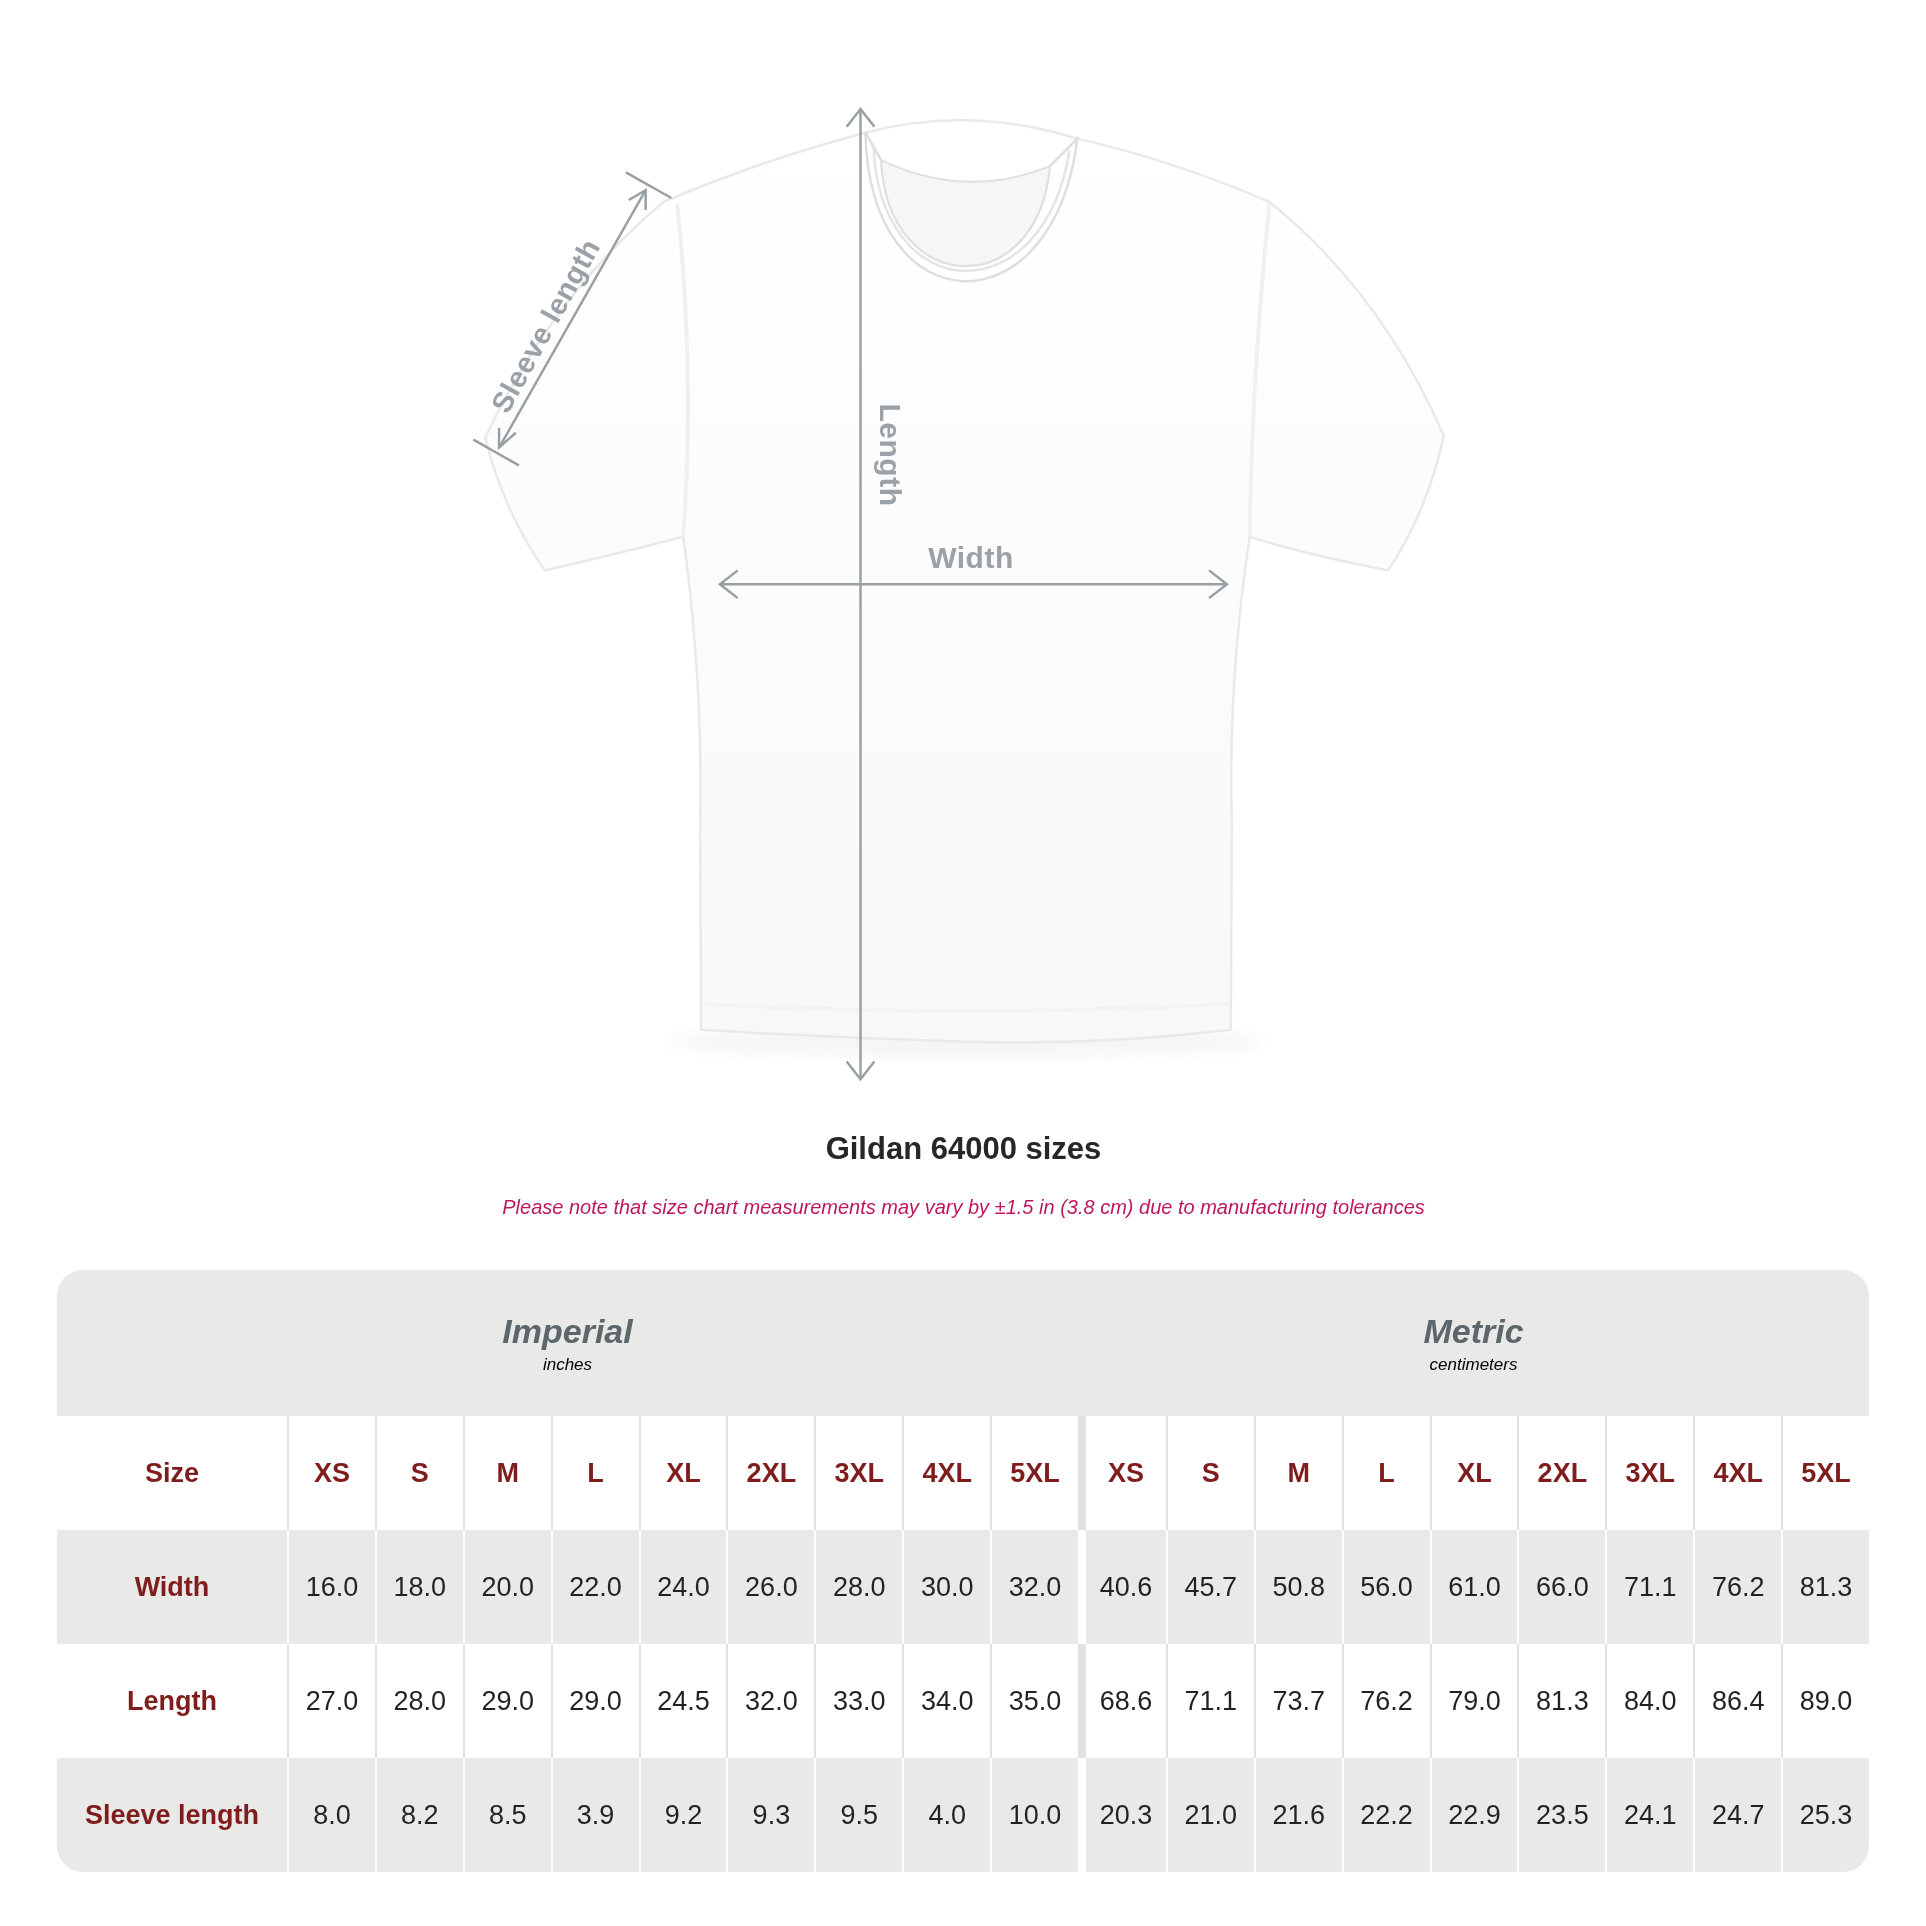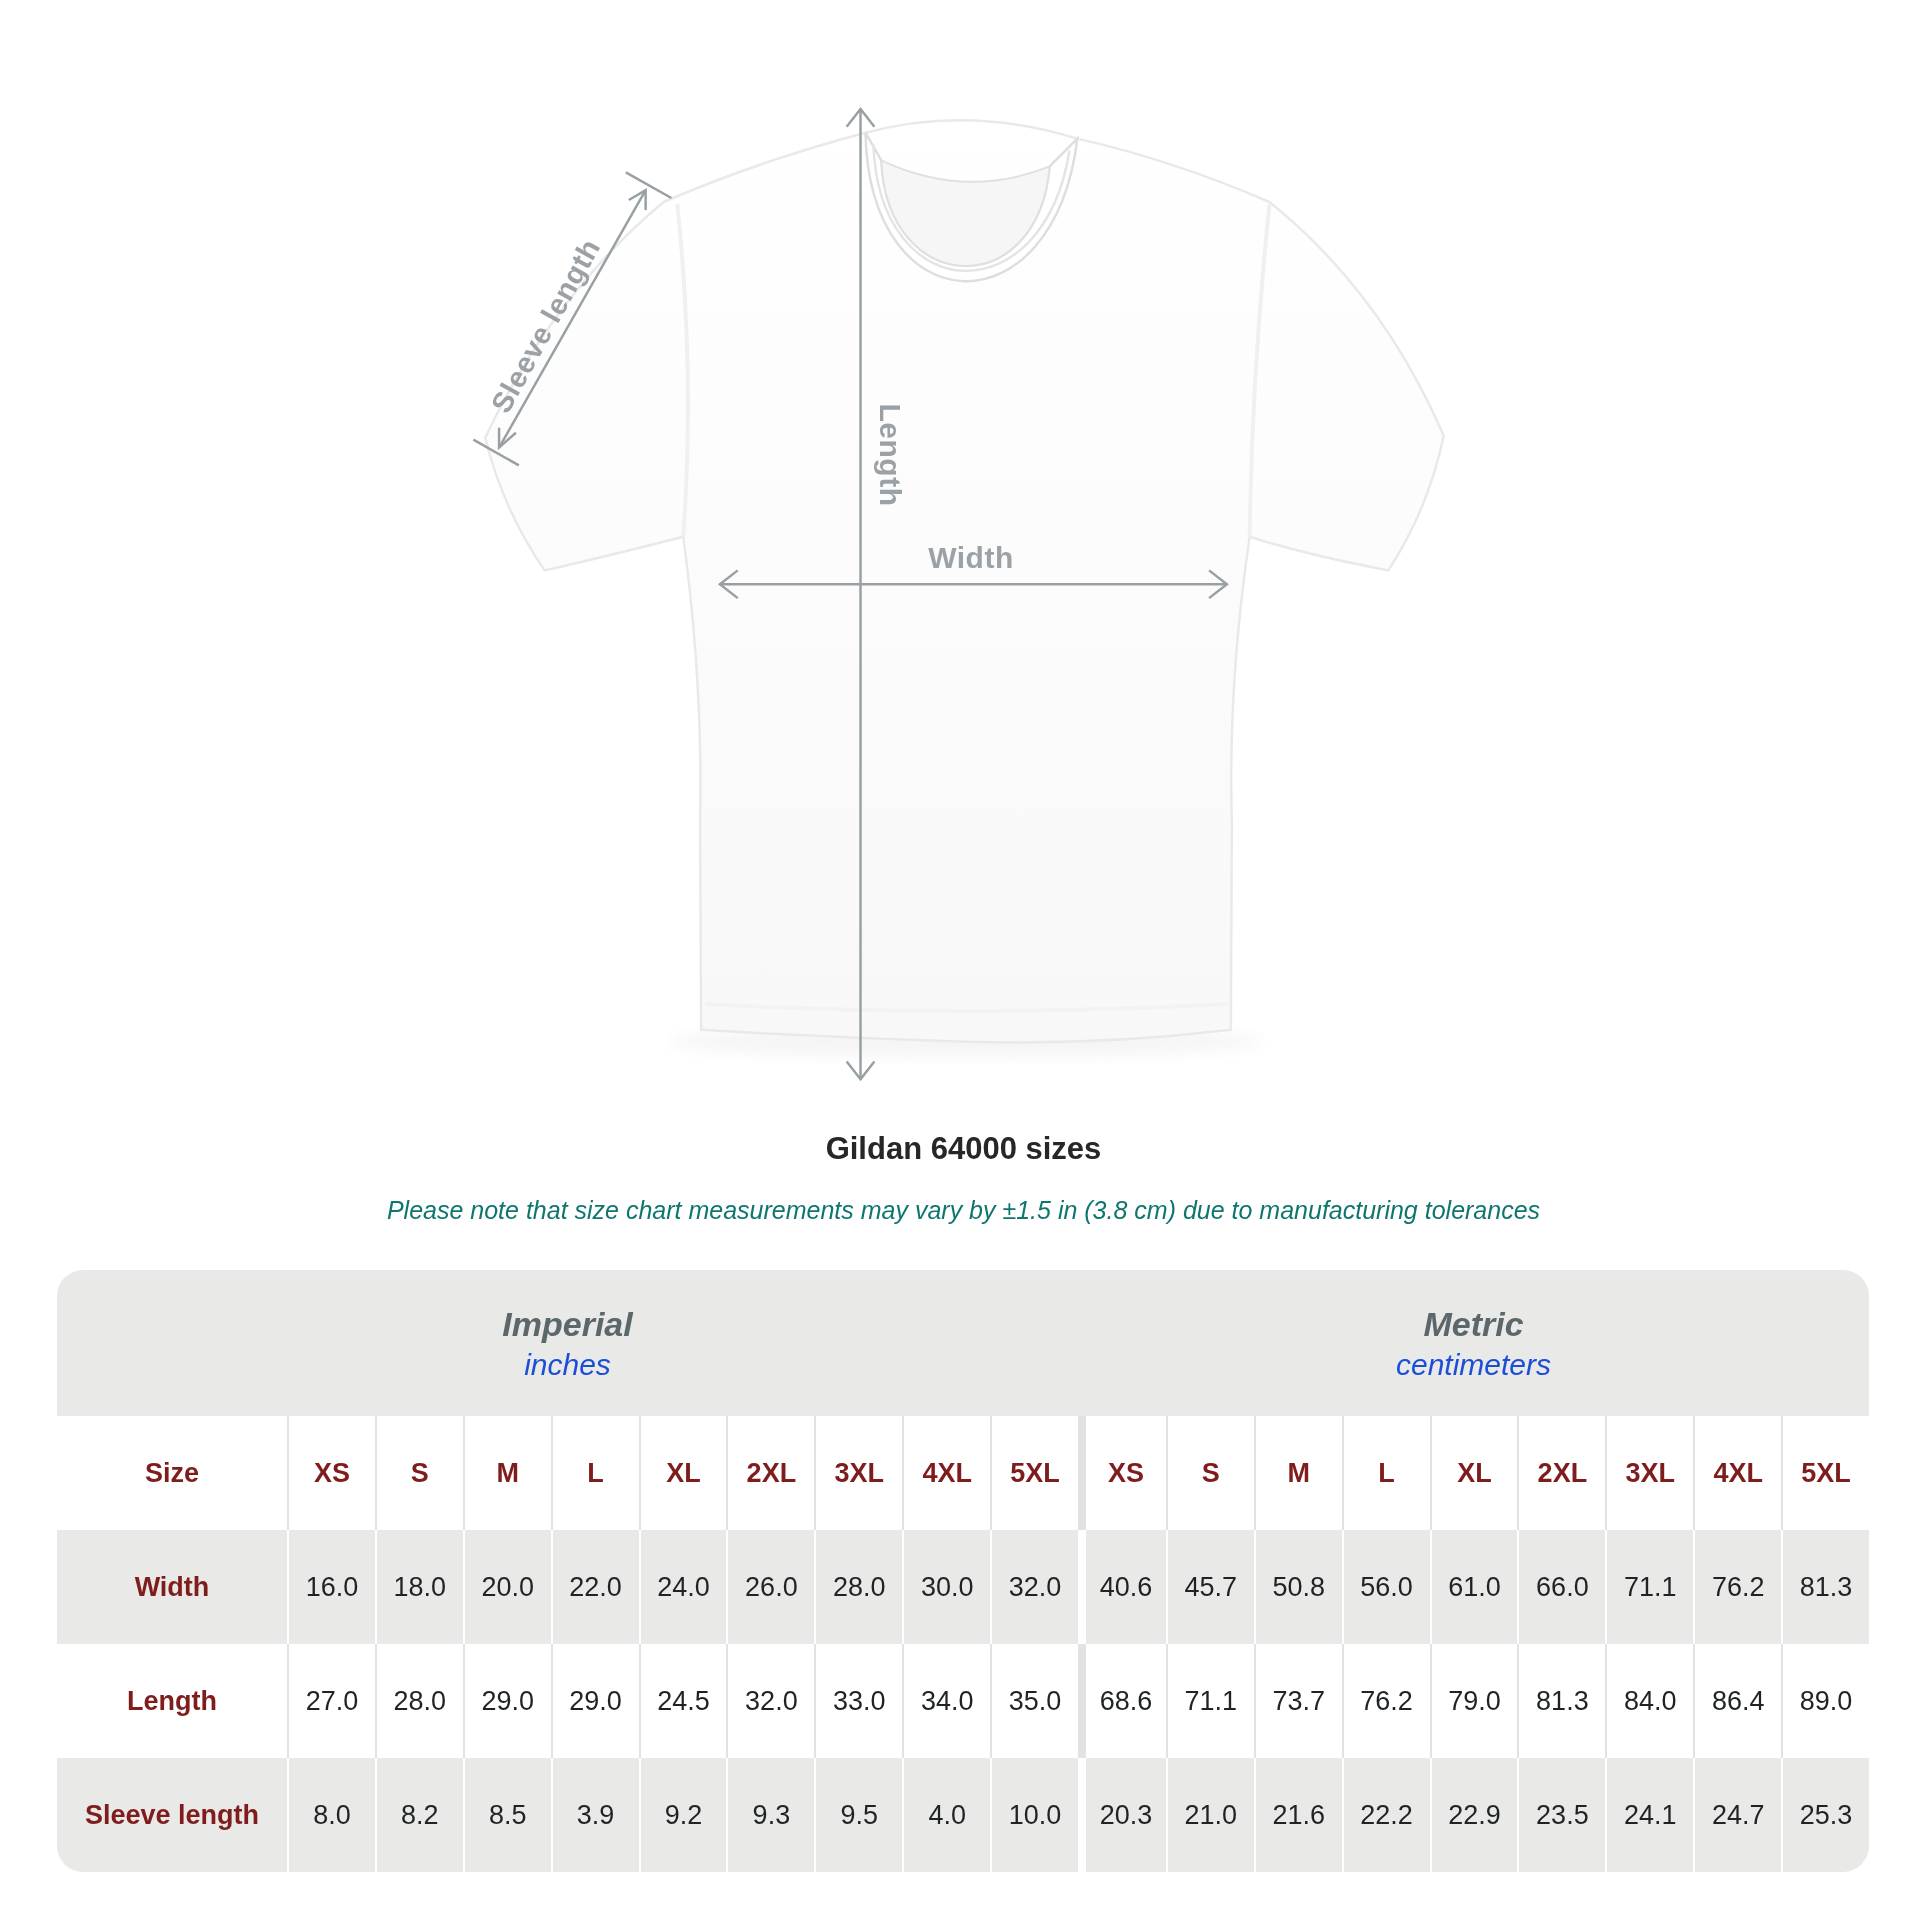--- a/index.html
+++ b/index.html
@@ -23,38 +23,38 @@
   }
   
   .chart-title{
     position:absolute;left:0;top:1131px;width:100%;
     text-align:center;
     font-size:31px;font-weight:bold;color:#272727;
   }
   .chart-subtitle{
     position:absolute;left:0;top:1196px;width:100%;
     text-align:center;
-    font-size:25px;font-style:italic;color:#0f766e;
+    font-size:20px;font-style:italic;color:#be185d;
   }
   
   .size-table{
     position:absolute;left:57px;top:1270px;width:1812px;
     border-radius:26px;overflow:hidden;
   }
   .band{
     display:grid;
     grid-template-columns:230px repeat(18, 1fr);
   }
   .header-band{height:146px;background:#e9e9e8;}
   .hcell{
     display:flex;flex-direction:column;align-items:center;justify-content:center;
     gap:4px;color:#5c676c;text-align:right;
   }
   .hcell .gname{font-size:34px;font-weight:bold;font-style:italic;}
-  .hcell .gsub{font-size:30px;font-style:italic;color:#1d4ed8;}
+  .hcell .gsub{font-size:17px;font-style:italic;color:#000000;}
   .span-left{grid-column:1 / span 10;}
   .span-right{grid-column:11 / span 9;}
   .row{height:114px;}
   .row-white{background:#ffffff;--sep:#e2e2e2;}
   .row-gray{background:#e9e9e8;--sep:#ffffff;}
   .c{
     display:flex;align-items:center;justify-content:center;
     font-size:27px;color:#1f2326;
     box-sizing:border-box;
   }

